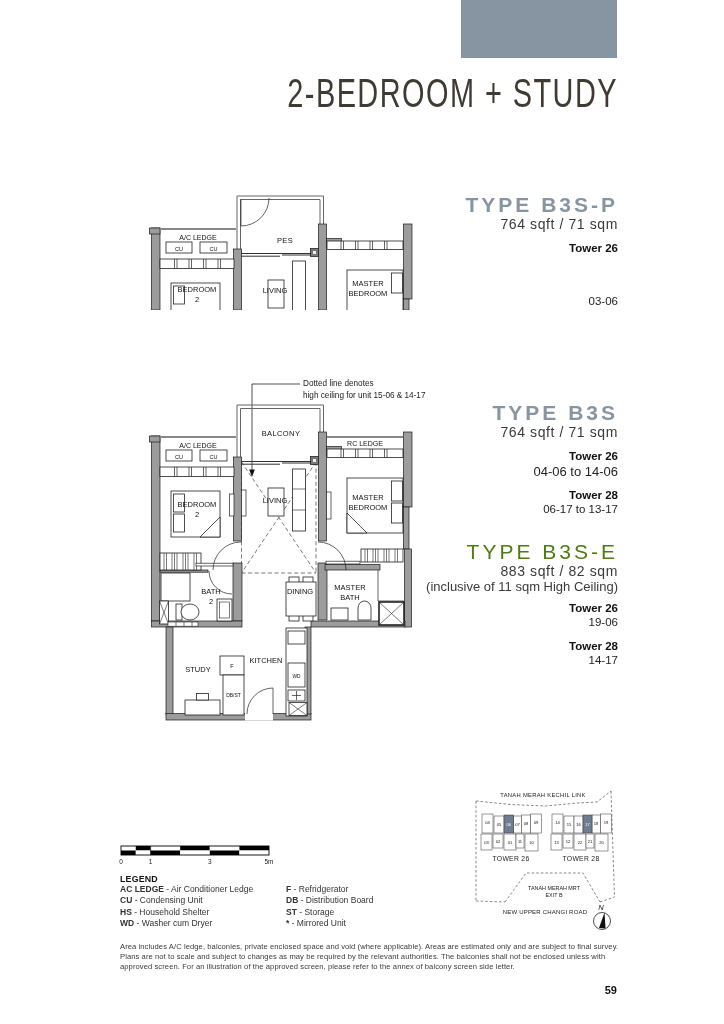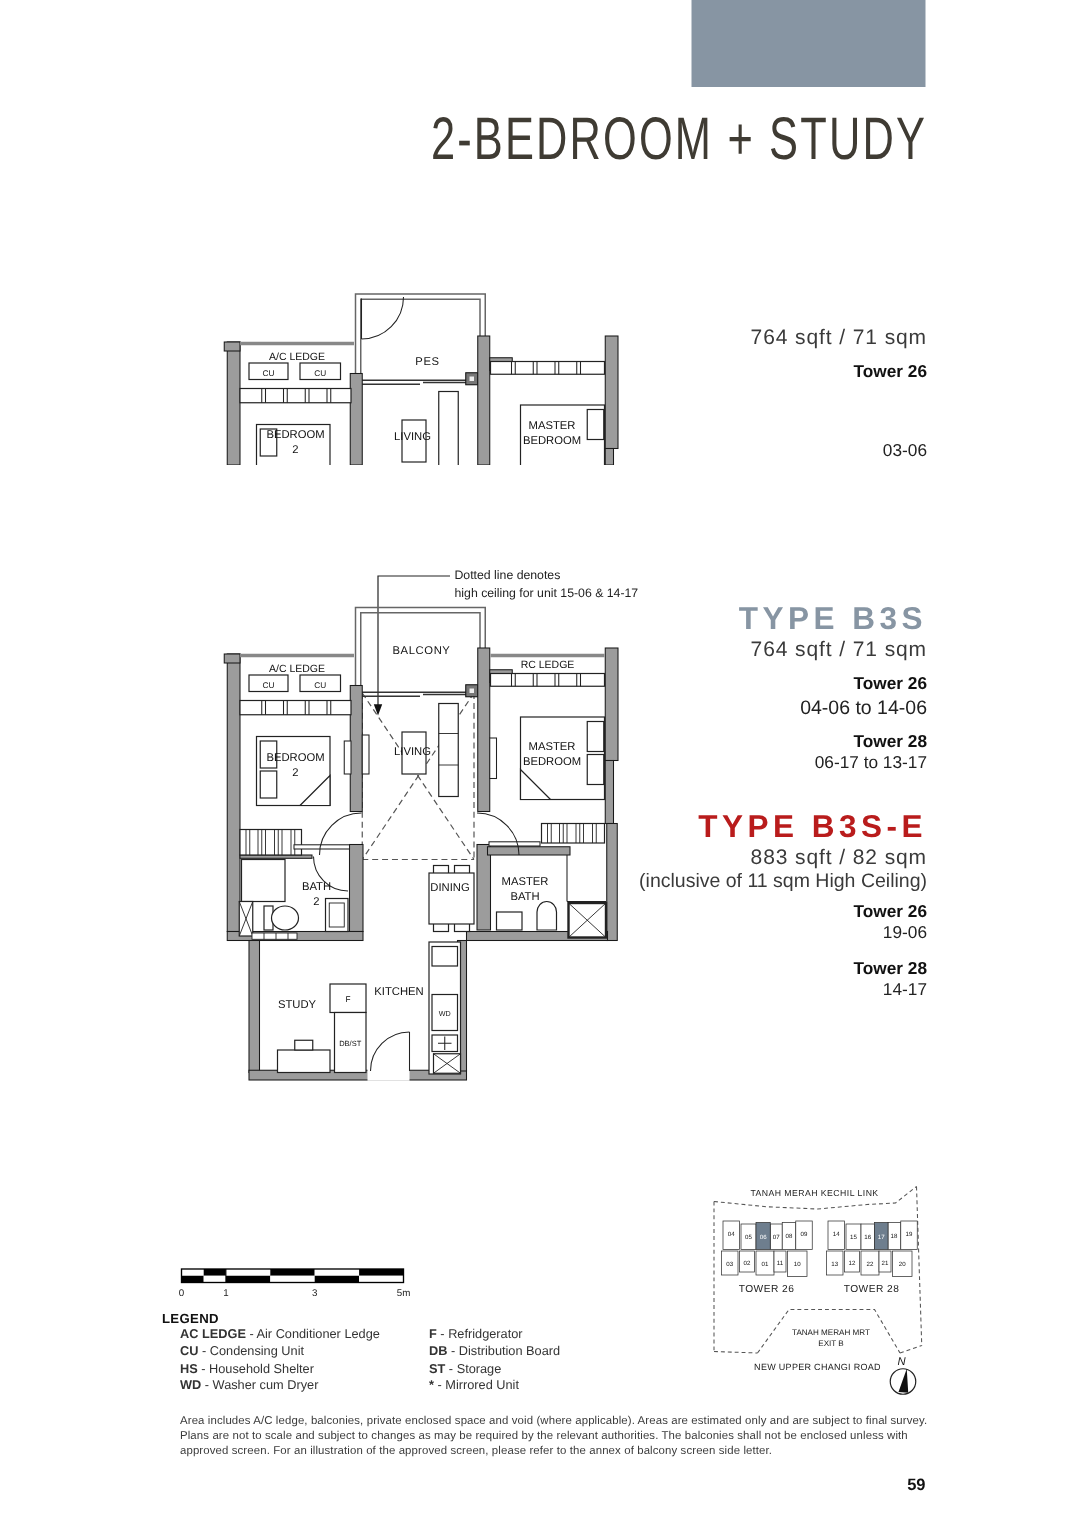--- a/index.html
+++ b/index.html
@@ -9,40 +9,41 @@
   .rt{text-align:right;}
 </style>
 </head>
 <body>
 <div id="page">
 
   <div class="abs" style="left:461px;top:0;width:156px;height:58px;background:#8795a3;"></div>
 
   <div class="abs rt" style="left:100px;top:71px;width:518px;font-size:40px;letter-spacing:2px;color:#3f3b33;transform:scaleX(0.723);transform-origin:100% 50%;">2-BEDROOM + STUDY</div>
 
+  <div class="abs rt" style="left:300px;top:193px;width:318px;font-size:21px;font-weight:bold;letter-spacing:3px;color:#8795a3;">TYPE B3S-P</div>
   <div class="abs rt" style="left:300px;top:216px;width:318px;font-size:14px;letter-spacing:.6px;color:#3a3a3a;">764 sqft / 71 sqm</div>
   <div class="abs rt" style="left:300px;top:242px;width:318px;font-size:11.5px;font-weight:bold;color:#111;">Tower 26</div>
   <div class="abs rt" style="left:300px;top:256px;width:318px;font-size:11.5px;color:#222;margin-top:39px;">03-06</div>
 
   <div class="abs rt" style="left:300px;top:401px;width:318px;font-size:21px;font-weight:bold;letter-spacing:3px;color:#8795a3;">TYPE B3S</div>
   <div class="abs rt" style="left:300px;top:424px;width:318px;font-size:14px;letter-spacing:.6px;color:#3a3a3a;">764 sqft / 71 sqm</div>
   <div class="abs rt" style="left:300px;top:450px;width:318px;font-size:11.5px;font-weight:bold;color:#111;">Tower 26</div>
   <div class="abs rt" style="left:300px;top:464px;width:318px;font-size:13px;color:#222;">04-06 to 14-06</div>
   <div class="abs rt" style="left:300px;top:489px;width:318px;font-size:11.5px;font-weight:bold;color:#111;">Tower 28</div>
   <div class="abs rt" style="left:300px;top:503px;width:318px;font-size:11.5px;color:#222;text-align:right;">06-17 to 13-17</div>
 
-  <div class="abs rt" style="left:300px;top:540px;width:318px;font-size:21px;font-weight:bold;letter-spacing:3px;color:#b91c1c;">TYPE B3S-E</div>
+  <div class="abs rt" style="left:300px;top:540px;width:318px;font-size:21px;font-weight:normal;letter-spacing:3px;color:#4d7c0f;">TYPE B3S-E</div>
   <div class="abs rt" style="left:300px;top:563px;width:318px;font-size:14px;letter-spacing:.6px;color:#3a3a3a;">883 sqft / 82 sqm</div>
   <div class="abs rt" style="left:300px;top:579px;width:318px;font-size:13px;color:#3a3a3a;">(inclusive of 11 sqm High Ceiling)</div>
   <div class="abs rt" style="left:300px;top:602px;width:318px;font-size:11.5px;font-weight:bold;color:#111;">Tower 26</div>
   <div class="abs rt" style="left:300px;top:616px;width:318px;font-size:11.5px;color:#222;">19-06</div>
   <div class="abs rt" style="left:300px;top:640px;width:318px;font-size:11.5px;font-weight:bold;color:#111;">Tower 28</div>
   <div class="abs rt" style="left:300px;top:654px;width:318px;font-size:11.5px;color:#222;">14-17</div>
 
-  <div class="abs" style="left:108px;top:874px;font-size:8.8px;font-weight:bold;color:#111;letter-spacing:.2px;">LEGEND</div>
+  <div class="abs" style="left:120px;top:874px;font-size:8.8px;font-weight:bold;color:#111;letter-spacing:.2px;">LEGEND</div>
   <div class="abs" style="left:120px;top:884px;font-size:8.5px;color:#333;line-height:11.4px;">
     <b>AC LEDGE</b> - Air Conditioner Ledge<br>
     <b>CU</b> - Condensing Unit<br>
     <b>HS</b> - Household Shelter<br>
     <b>WD</b> - Washer cum Dryer
   </div>
   <div class="abs" style="left:286px;top:884px;font-size:8.5px;color:#333;line-height:11.4px;">
     <b>F</b> - Refridgerator<br>
     <b>DB</b> - Distribution Board<br>
     <b>ST</b> - Storage<br>

